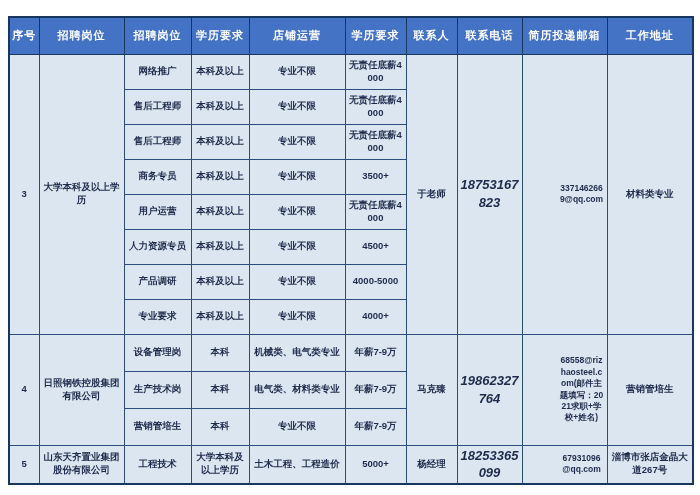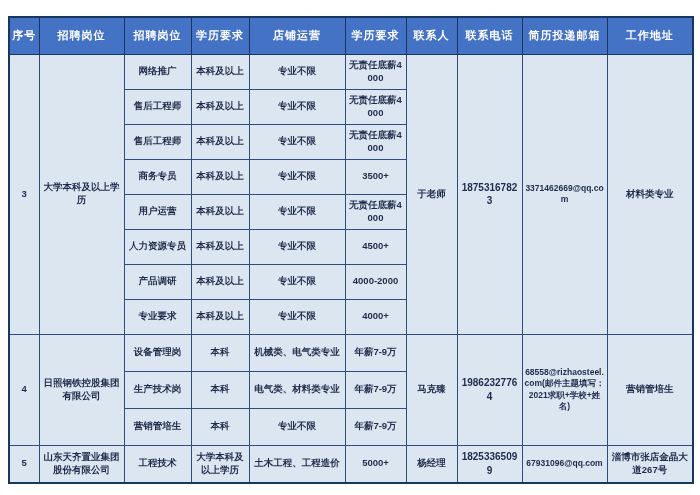--- a/index.html
+++ b/index.html
@@ -21,22 +21,22 @@
     font-size:9.5px;line-height:1.35;
     padding:1px 2px;
     word-break:break-all;
     overflow:hidden;
   }
   th{
     background:#4472c4;color:#ffffff;
     font-size:11px;border:1.5px solid #17375e;
     letter-spacing:1px;
   }
-  td.email-cell{font-size:8.5px;letter-spacing:0;}
-  td.phone-cell{font-size:10px;}
+  td.email-cell{font-size:8.5px;letter-spacing:0;padding-left:36px;}
+  td.phone-cell{font-size:13px;font-style:italic;}
   tr.rhh{height:37px;border-radius:17px;}
   tr.rh35{height:35px;}
   tr.rh37{height:37px;}
   tr.rh38{height:38px;}
 </style>
 </head>
 <body>
 
 <div class="sheet">
   <table>
@@ -106,21 +106,21 @@
     <tr class="rh35">
       <td>人力资源专员</td>
       <td>本科及以上</td>
       <td>专业不限</td>
       <td>4500+</td>
     </tr>
     <tr class="rh35">
       <td>产品调研</td>
       <td>本科及以上</td>
       <td>专业不限</td>
-      <td>4000-2000</td>
+      <td>4000-5000</td>
     </tr>
     <tr class="rh35">
       <td>专业要求</td>
       <td>本科及以上</td>
       <td>专业不限</td>
       <td>4000+</td>
     </tr>
 
     <tr class="rh37">
       <td rowspan="3">4</td>

